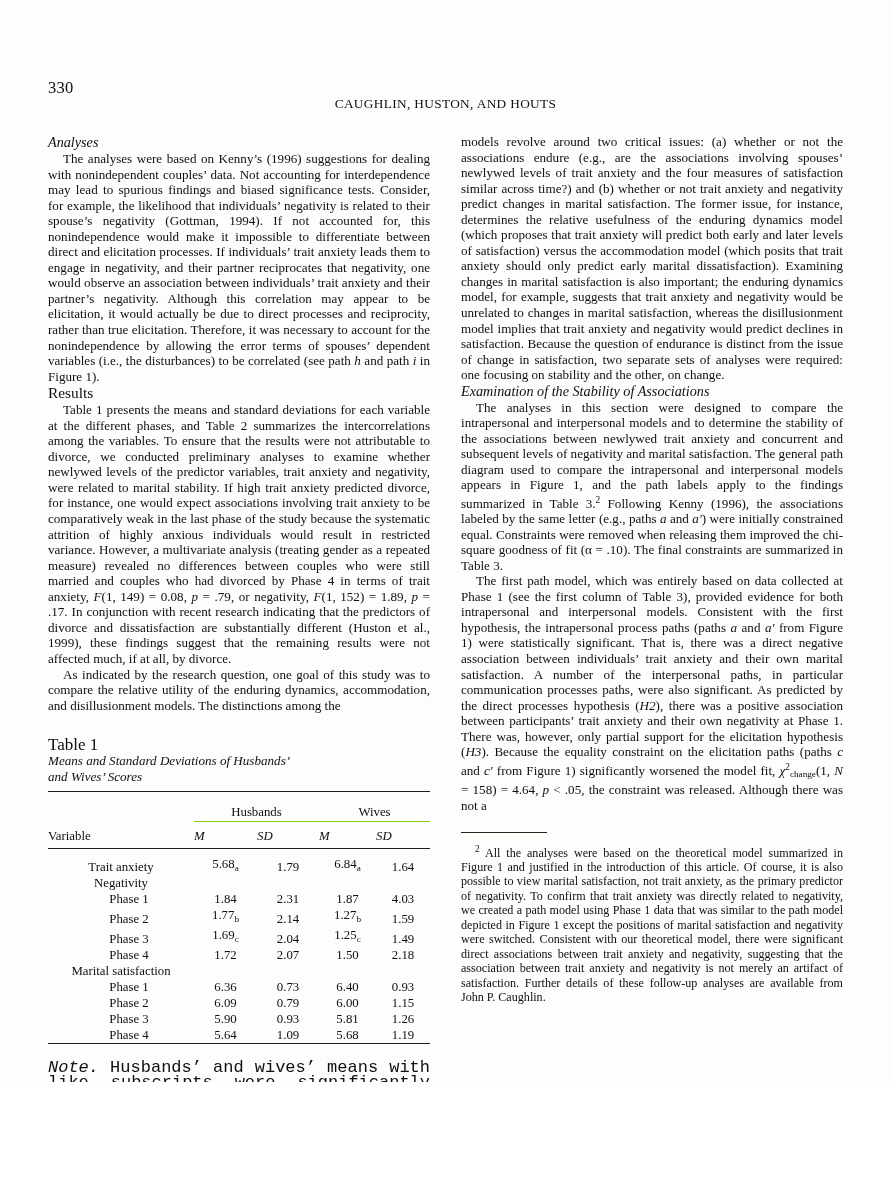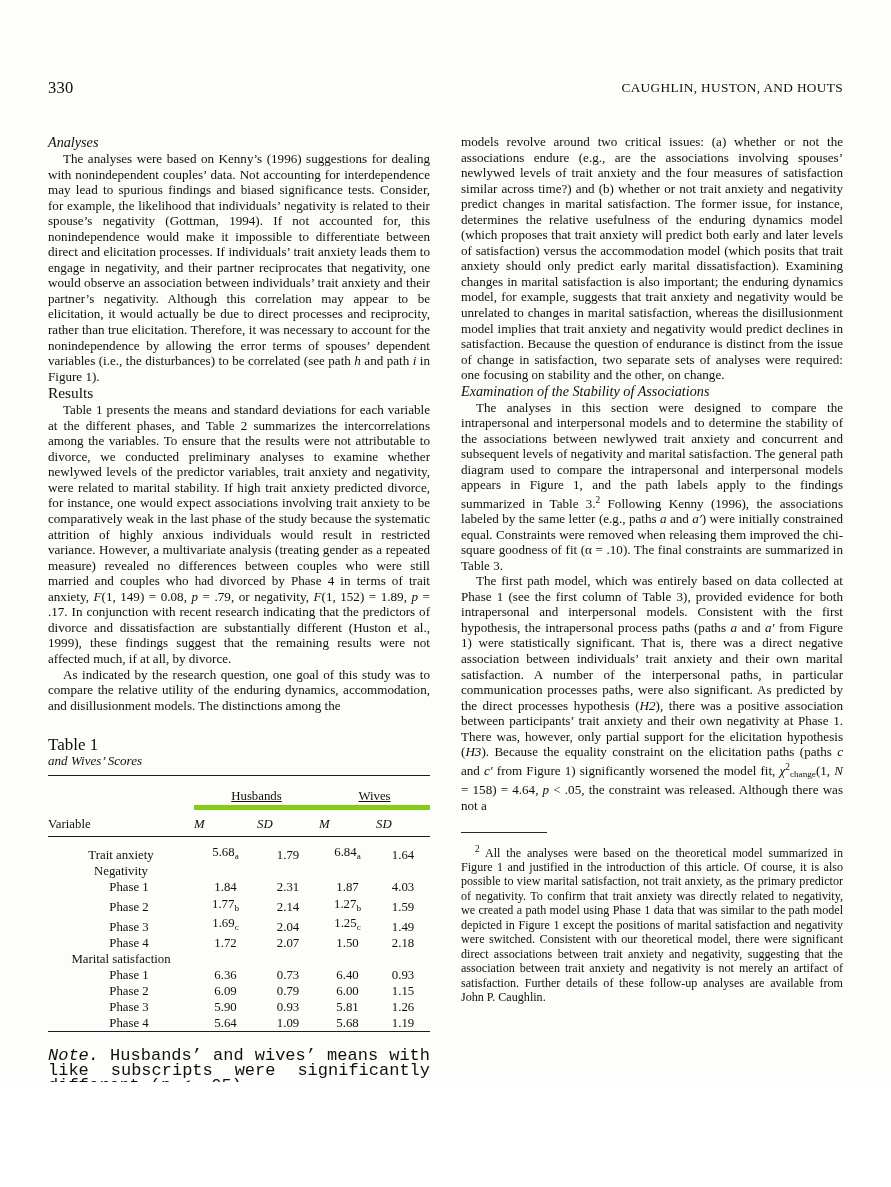--- a/index.html
+++ b/index.html
@@ -30,22 +30,22 @@
     position: absolute;
     left: 0;
     top: 0;
     font-size: 16.5px;
     letter-spacing: 0.2px;
   }
   .runtitle {
     position: absolute;
     left: 0;
     right: 0;
-    top: 2px;
-    text-align: right;
+    top: 18px;
+    text-align: center;
     font-size: 13.3px;
     letter-spacing: 0.35px;
   }
   
   .cols {
     position: absolute;
     top: 134px;
     left: 48px;
     width: 795px;
   }
@@ -118,21 +118,21 @@
   }
   .rule-top td { border-top: 1.6px solid #1b1b1b; height: 7px; }
   .rule-mid td { border-bottom: 1.1px solid #1b1b1b; }
   .rule-bot td { border-top: 1.1px solid #1b1b1b; height: 6px; }
   .spanhdr {
     text-align: center;
     font-size: 12.8px;
     padding-top: 6px !important;
     padding-bottom: 1px !important;
   }
-  .spanrule { border-bottom: 5px solid #84cc16; text-decoration: underline; }
+  .spanrule { border-bottom: 1px solid #84cc16; }
   .colhdr {
     text-align: left;
     font-style: italic;
     font-size: 12.8px;
     padding-top: 7px !important;
     padding-bottom: 4px !important;
   }
   .colhdr.varhead { font-style: normal; }
   td.num {
     text-align: center;
@@ -189,20 +189,21 @@
       <p class="body sp-before-8"><span>The analyses were based on Kenny’s (1996) suggestions for dealing with nonindependent couples’ data. Not accounting for interdependence may lead to spurious findings and biased significance tests. Consider, for example, the likelihood that individuals’ negativity is related to their spouse’s negativity (Gottman, 1994). If not accounted for, this nonindependence would make it impossible to differentiate between direct and elicitation processes. If individuals’ trait anxiety leads them to engage in negativity, and their partner reciprocates that negativity, one would observe an association between individuals’ trait anxiety and their partner’s negativity. Although this correlation may appear to be elicitation, it would actually be due to direct processes and reciprocity, rather than true elicitation. Therefore, it was necessary to account for the nonindependence by allowing the error terms of spouses’ dependent variables (i.e., the disturbances) to be correlated (see path </span><i>h</i><span> and path </span><i>i</i><span> in Figure 1).</span></p>
 
       <h2 class="centered sp-before-20">Results</h2>
 
       <p class="body sp-before-14"><span>Table 1 presents the means and standard deviations for each variable at the different phases, and Table 2 summarizes the intercorrelations among the variables. To ensure that the results were not attributable to divorce, we conducted preliminary analyses to examine whether newlywed levels of the predictor variables, trait anxiety and negativity, were related to marital stability. If high trait anxiety predicted divorce, for instance, one would expect associations involving trait anxiety to be comparatively weak in the last phase of the study because the systematic attrition of highly anxious individuals would result in restricted variance. However, a multivariate analysis (treating gender as a repeated measure) revealed no differences between couples who were still married and couples who had divorced by Phase 4 in terms of trait anxiety, </span><i>F</i><span>(1, 149) = 0.08, </span><i>p</i><span> = .79, or negativity, </span><i>F</i><span>(1, 152) = 1.89, </span><i>p</i><span> = .17. In conjunction with recent research indicating that the predictors of divorce and dissatisfaction are substantially different (Huston et al., 1999), these findings suggest that the remaining results were not affected much, if at all, by divorce.</span></p>
 
       <p class="body">As indicated by the research question, one goal of this study was to compare the relative utility of the enduring dynamics, accommodation, and disillusionment models. The distinctions among the</p>
 
       <div class="tablewrap">
         <div class="tbl-caption-num">Table 1</div>
+        <div class="tbl-caption-title">Means and Standard Deviations of Husbands’</div>
         <div class="tbl-caption-title">and Wives’ Scores</div>
 
         <table class="t1">
           <colgroup>
             <col style="width:146px">
               <col style="width:63px">
               <col style="width:62px">
               <col style="width:57px">
               <col style="width:54px">
           </colgroup>

